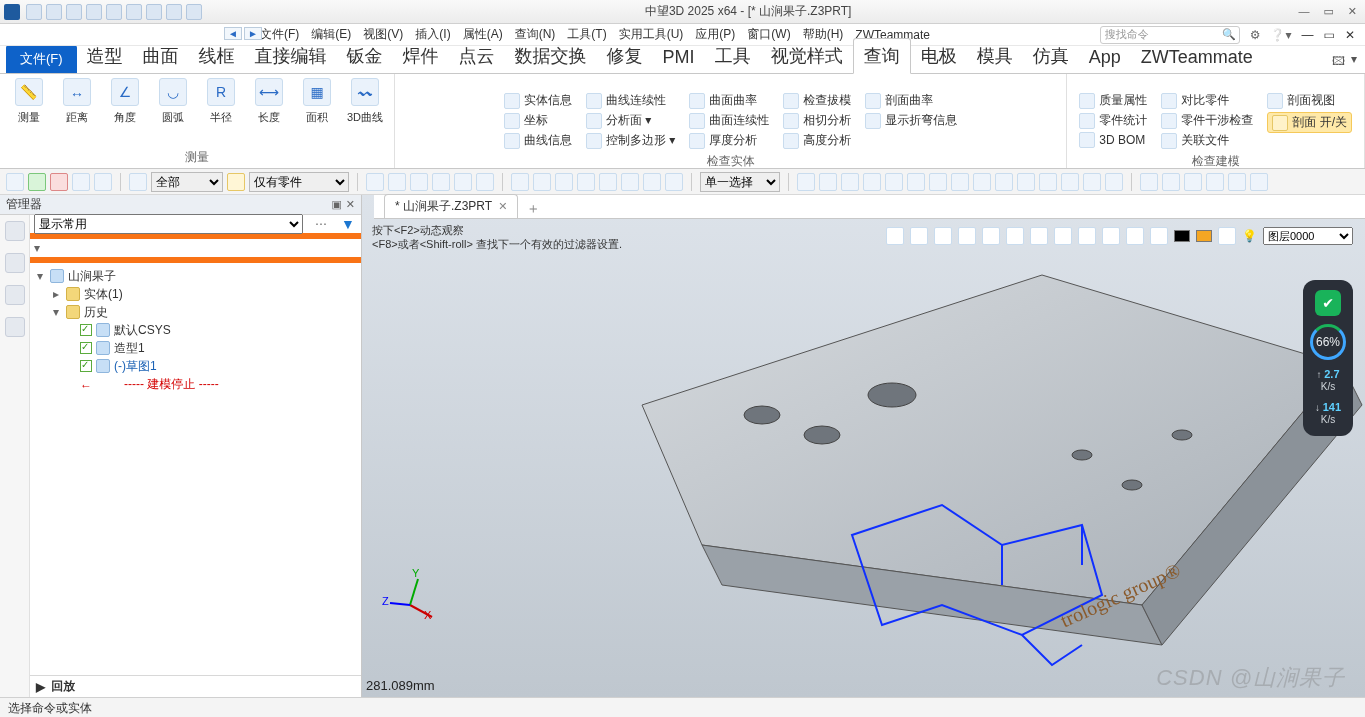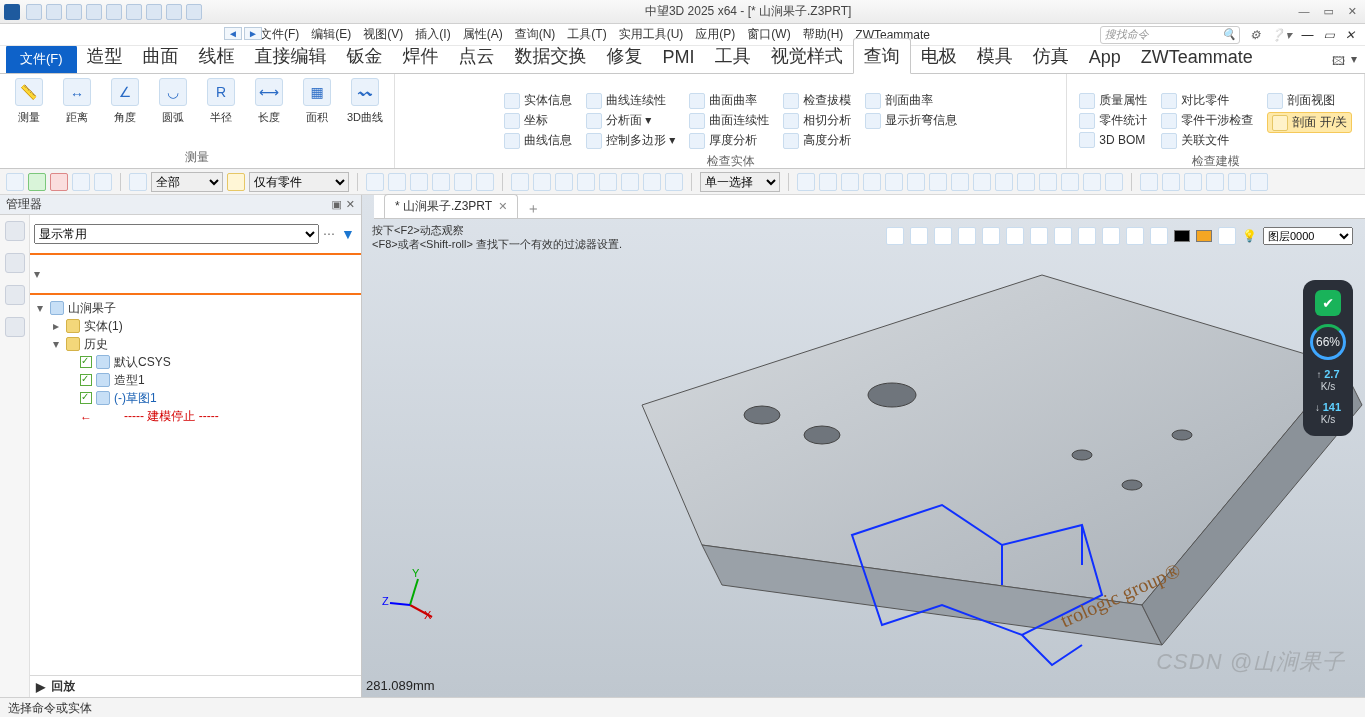--- a/index.html
+++ b/index.html
@@ -8,21 +8,21 @@
 .titlebar .logo { width:16px; height:16px; background:#1e5a9e; border-radius:2px; margin-right:6px; }
 .titlebar .qat { display:flex; gap:4px; }
 .titlebar .qat span { width:16px; height:16px; display:inline-block; background:#dbe6f3; border:1px solid #b3c7de; border-radius:2px; }
 .titlebar .title { flex:1; text-align:center; font-size:12px; color:#444; }
 .titlebar .winbtns { display:flex; gap:6px; font-size:11px; color:#666; }
 .titlebar .winbtns span { cursor:pointer; padding:0 4px; }
 .menubar { height:22px; display:flex; align-items:center; padding-left:260px; gap:12px; background:#fff; font-size:12px; color:#333; border-bottom:1px solid #e8e8e8; position:relative; }
 .menubar .navbtn { position:absolute; left:224px; top:3px; display:flex; gap:2px; font-size:10px; color:#2a6bc5;}
 .menubar .navbtn span{ border:1px solid #bcd; padding:0 3px; background:#f2f7fc; cursor:pointer;}
 .menubar .mitem { cursor:pointer; }
-.menubar .right { margin-left:auto; display:flex; align-items:center; gap:10px; padding-right:10px;font-style:italic;}
+.menubar .right { margin-left:auto; display:flex; align-items:center; gap:10px; padding-right:10px;}
 .menubar .search { width:140px; height:18px; border:1px solid #ccc; border-radius:3px; padding:0 18px 0 4px; font-size:11px; position:relative;}
 .menubar .search .mag{ position:absolute; right:3px; top:1px; color:#888; font-size:11px;}
 .tabrow { height:28px; display:flex; align-items:flex-end; background:#fff; border-bottom:1px solid #c8c8c8; }
 .tabrow .filetab { background:#0e62c9; color:#fff; padding:5px 14px; font-size:13px; border-top-left-radius:3px; border-top-right-radius:3px; margin-left:6px;}
 .tabrow .tab { padding:5px 10px; font-size:18px; color:#333; cursor:pointer; }
 .tabrow .tab.active { border:1px solid #c8c8c8; border-bottom:1px solid #fff; border-top-left-radius:3px; border-top-right-radius:3px; position:relative; top:1px; background:#fff;}
 .tabrow .spacer{flex:1;}
 .tabrow .wbtns{display:flex; gap:6px; padding-right:8px; color:#555;}
 .ribbon { height:95px; background:#fff; border-bottom:1px solid #c8c8c8; display:flex; }
 .rgroup { border-right:1px solid #e0e0e0; padding:4px 8px 2px 8px; display:flex; flex-direction:column; align-items:center; }
@@ -44,21 +44,21 @@
 .toolbar2 .sel3{ width:80px;}
 .toolbar2 .pick{ background:#fff6d6; border:1px solid #e6c766;}
 .content{ display:flex; height:calc(717px - 24px - 22px - 28px - 95px - 26px - 20px);}
 .leftpanel{ width:362px; border-right:1px solid #c8c8c8; display:flex; flex-direction:column; background:#fff;}
 .lp-title{ height:20px; background:#ebeff4; border-bottom:1px solid #d0d0d0; display:flex; align-items:center; padding:0 6px; font-size:12px;}
 .lp-title .r{ margin-left:auto; display:flex; gap:4px; color:#666; font-size:11px;}
 .lp-body{ display:flex; flex:1;}
 .lp-iconcol{ width:30px; background:#f6f6f6; border-right:1px solid #e0e0e0; display:flex; flex-direction:column; align-items:center; padding-top:6px; gap:12px;}
 .lp-iconcol span{ width:20px; height:20px; background:#e5e9ef; border:1px solid #c9cfda; border-radius:3px; cursor:pointer;}
 .lp-main{ flex:1; display:flex; flex-direction:column;}
-.lp-row{ height:40px; display:flex; align-items:center; border-bottom:2px solid #f97316; padding:0 4px; gap:4px;}
+.lp-row{ height:24px; display:flex; align-items:center; border-bottom:6px solid #f97316; padding:0 4px; gap:12px;}
 .lp-row select{ flex:1; height:20px; font-size:12px;}
 .lp-row .filter{ width:18px; text-align:center; color:#1b76d0; font-size:14px; cursor:pointer;}
 .tree{ flex:1; overflow:auto; padding:4px 2px; font-size:12px;}
 .tree .node{ display:flex; align-items:center; height:18px; gap:4px;}
 .tree .tw{ width:12px; text-align:center; color:#666; cursor:pointer;}
 .tree .chk{ width:12px; height:12px; border:1px solid #5bab3d; display:inline-block; position:relative;}
 .tree .chk::after{ content:"✓"; color:#3a9a1f; font-size:10px; position:absolute; top:-2px; left:0;}
 .tree .ficon{ width:14px; height:14px; background:#f3d77a; border:1px solid #d4b248; border-radius:2px;}
 .tree .gicon{ width:14px; height:14px; background:#c7dff6; border:1px solid #8fb6dd; border-radius:2px;}
 .tree .stop{ color:#d40000; margin-left:28px;}
@@ -75,21 +75,21 @@
 .view-toolbar .swatch.orange{ background:#f5a623;}
 .view-toolbar select{ height:18px; font-size:11px;}
 .hint{ position:absolute; top:28px; left:10px; font-size:11px; color:#333; line-height:14px;}
 .coordtext{ position:absolute; left:4px; bottom:4px; font-size:13px; color:#222;}
 .axis{ position:absolute; left:20px; bottom:70px; width:60px; height:60px;}
 .axis .y{ position:absolute; left:30px; top:0; color:#0a0; font-size:11px;}
 .axis .z{ position:absolute; left:0; top:28px; color:#00f; font-size:11px;}
 .axis .x{ position:absolute; left:42px; top:42px; color:#c00; font-size:11px;}
 .axis svg{ position:absolute; left:6px; top:6px;}
 .part{ position:absolute; left:160px; top:50px; width:850px; height:430px;}
-.watermark{ position:absolute; right:20px; bottom:20px; font-size:22px; color:rgba(120,120,120,.35); font-style:italic; letter-spacing:1px;}
+.watermark{ position:absolute; right:20px; bottom:4px; font-size:22px; color:rgba(120,120,120,.35); font-style:italic; letter-spacing:1px;}
 .brand{ position:absolute; right:180px; bottom:90px; transform:rotate(-24deg); font-size:20px; color:#8a5a2b; font-family:serif;}
 .gauge{ position:absolute; right:12px; top:280px; width:50px; background:#2a2f38; border-radius:12px; padding:10px 4px; display:flex; flex-direction:column; align-items:center; gap:8px; color:#cfd5da; font-size:10px;}
 .gauge .shield{ width:26px; height:26px; border-radius:6px; background:#19b35a; display:flex; align-items:center; justify-content:center; color:#fff; font-size:14px;}
 .gauge .ring{ width:36px; height:36px; border-radius:50%; border:3px solid #3fa7ff; border-top-color:#19b35a; display:flex; align-items:center; justify-content:center; font-size:12px; color:#e8ecef;}
 .gauge .stat{ text-align:center; line-height:12px;}
 .gauge .stat b{ color:#5fd0ff; font-size:11px;}
 .statusbar{ height:20px; background:#f4f4f4; border-top:1px solid #d0d0d0; display:flex; align-items:center; padding:10px 8px; font-size:12px; color:#333;}
 </style>
 </head>
 <body>

